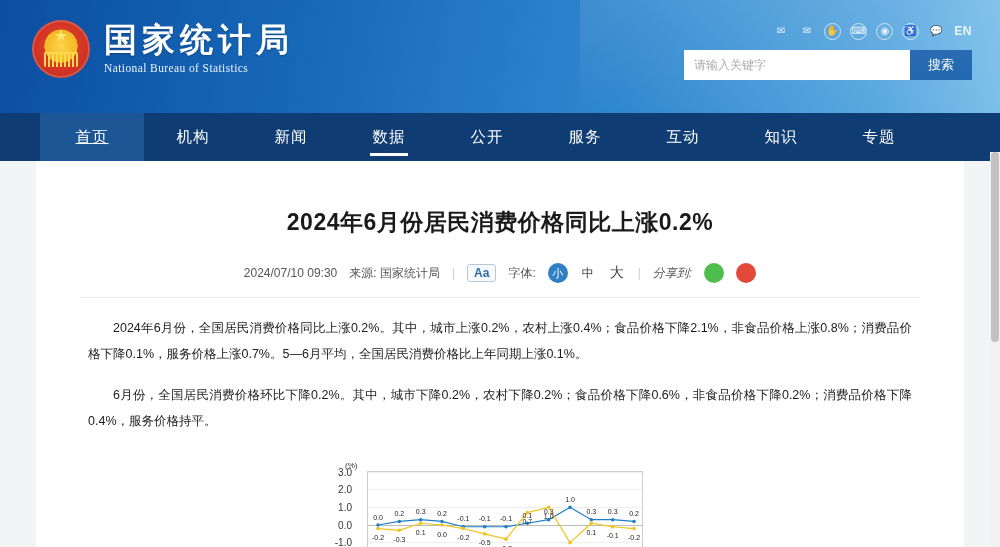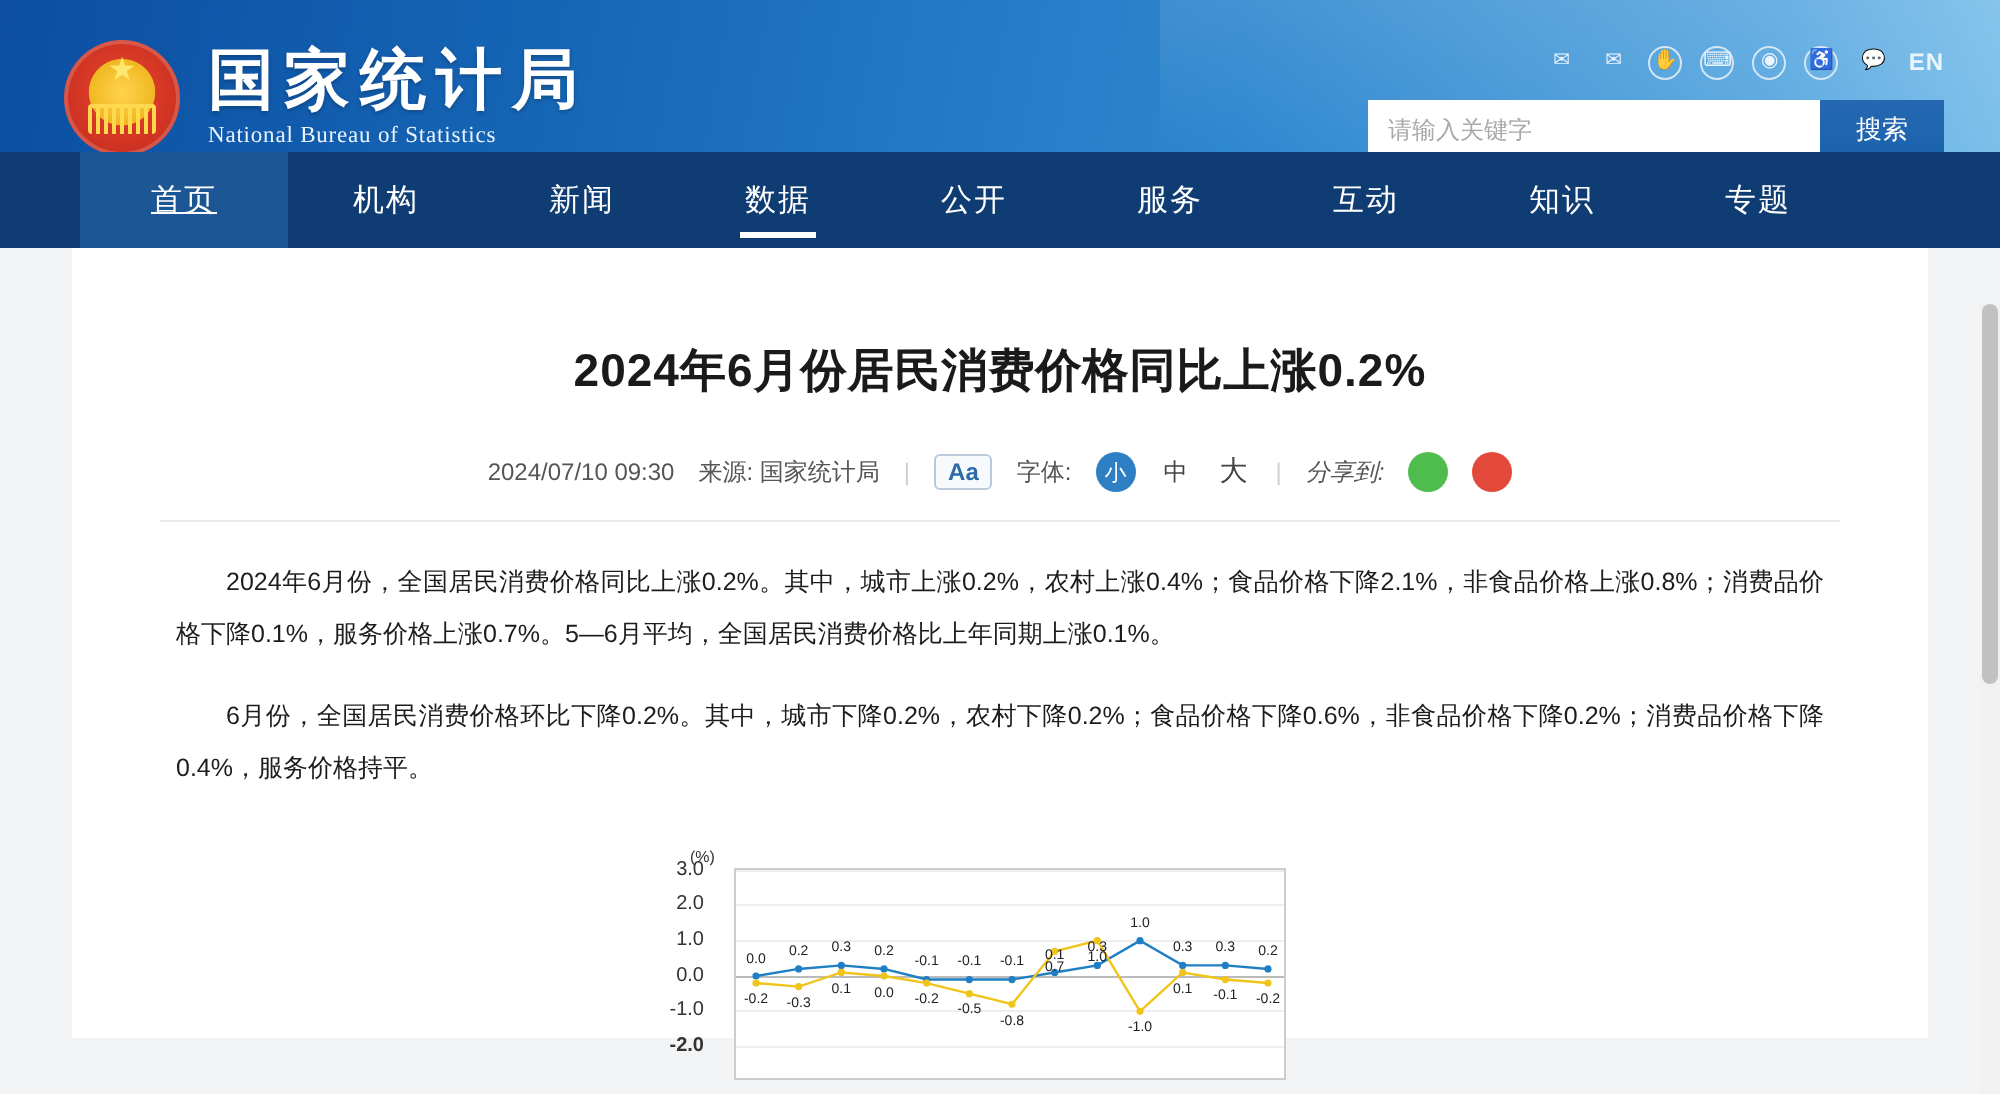--- a/index.html
+++ b/index.html
@@ -8,21 +8,21 @@
     width: 1000px; height: 547px;
     font-family: "Liberation Sans", sans-serif;
     background: #ffffff;
     overflow: hidden;
   }
   .page { position: relative; width: 1000px; height: 547px; background: #f3f4f6; }
 
   
   .header {
     position: relative;
-    height: 76px;
+    height: 113px;
     background: linear-gradient(100deg, #0b4ea2 0%, #1666b6 28%, #2f87cf 62%, #5aa8e0 88%, #7cc0ea 100%);
     overflow: hidden;
   }
   .header:after {
     content: "";
     position: absolute; right: 0; top: 0; bottom: 0; width: 420px;
     background: linear-gradient(180deg, rgba(255,255,255,0.10), rgba(255,255,255,0));
     pointer-events: none;
   }
   .logo-wrap {

